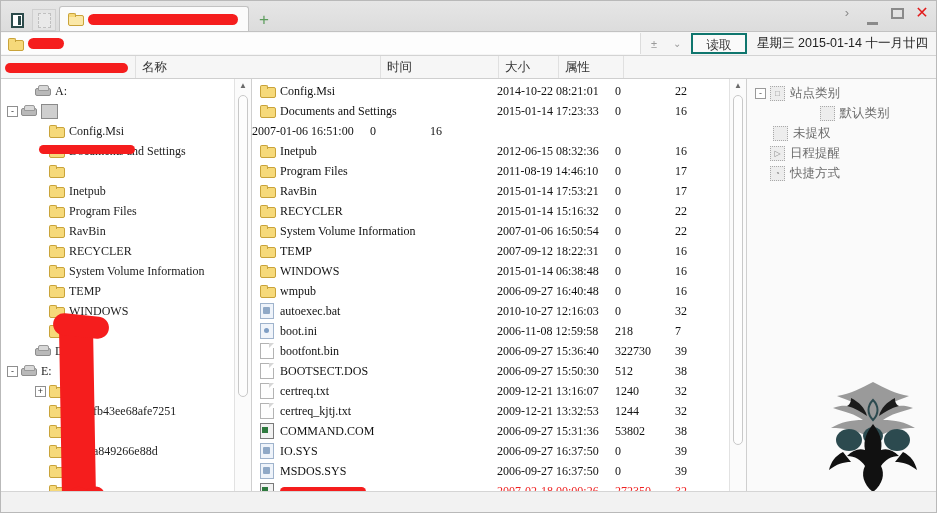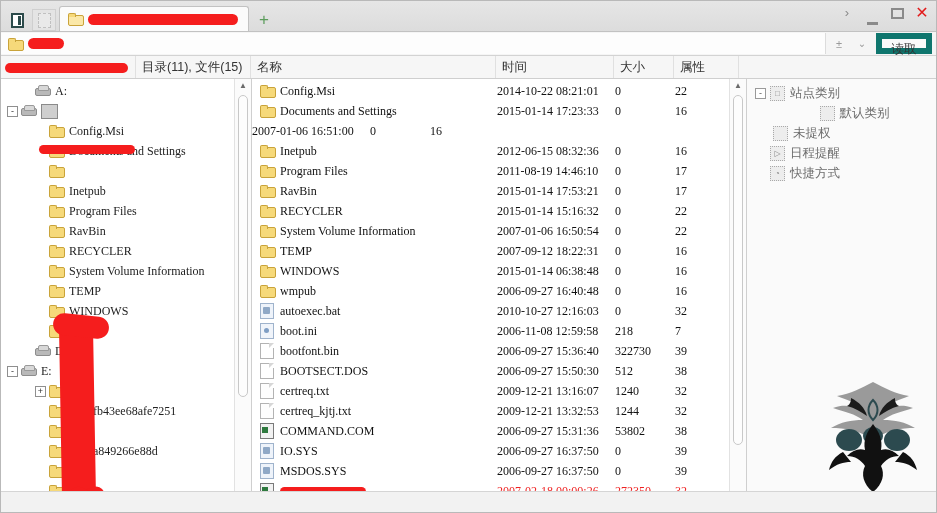--- a/index.html
+++ b/index.html
@@ -36,21 +36,21 @@
   .wb.close{color:#e21b1b;font-weight:bold;font-size:16px;}
 
   
   .addrbar{height:23px;background:#f5f5f5;border-bottom:1px solid #d3d3d3;display:flex;align-items:center;}
   .addrfield{flex:1;height:21px;display:flex;align-items:center;padding-left:4px;background:#fdfdfd;
              border-right:1px solid #dcdcdc;}
   .redact{background:#f51d1d;border-radius:7px;height:11px;display:inline-block;}
   .pm{width:26px;text-align:center;color:#9a9a9a;font-size:11px;}
   .caret{width:20px;text-align:center;color:#9a9a9a;font-size:10px;}
   .readbtn{width:56px;height:21px;line-height:21px;text-align:center;background:#fafafa;
-           border:6px solid #0f766e;box-sizing:border-box;font-size:12.5px;color:#333;margin:0 4px;}
+           border:2px solid #0f766e;box-sizing:border-box;font-size:12.5px;color:#333;margin:0 4px;}
   .datetxt{padding:0 8px 0 6px;font-size:12.5px;color:#222;white-space:nowrap;}
 
   
   .colhead{height:22px;background:#f6f6f6;border-bottom:1px solid #cfcfcf;display:flex;
            align-items:center;font-size:12.5px;color:#333;}
   .ch{height:22px;line-height:22px;border-right:1px solid #e0e0e0;box-sizing:border-box;
       padding-left:6px;overflow:hidden;white-space:nowrap;}
 
   
   .panes{display:flex;height:440px;background:#fff;}
@@ -153,27 +153,27 @@
   </div>
 
   <div class="addrbar">
     <div class="addrfield">
       <span class="folder" style="margin-left:3px;"></span>
       <span class="redact" style="width:36px;"></span>
     </div>
     <span class="pm">±</span>
     <span class="caret">⌄</span>
     <div class="readbtn">读取</div>
+    <div class="datetxt">星期三  2015-01-14  十一月廿四</div>
   </div>
 
   <div class="colhead">
     <div class="ch" style="width:135px;padding-left:4px;">
       <span class="redact" style="width:123px;height:10px;vertical-align:middle;"></span>
     </div>
-    <div class="ch" style="width:115px;">目录(11), 文件(15)</div>
     <div class="ch" style="width:245px;">名称</div>
     <div class="ch" style="width:118px;">时间</div>
     <div class="ch" style="width:60px;">大小</div>
     <div class="ch" style="width:65px;">属性</div>
     <div class="ch" style="flex:1;border-right:0;"></div>
   </div>
 
   <div class="panes">
 
     <div class="pane-tree">

